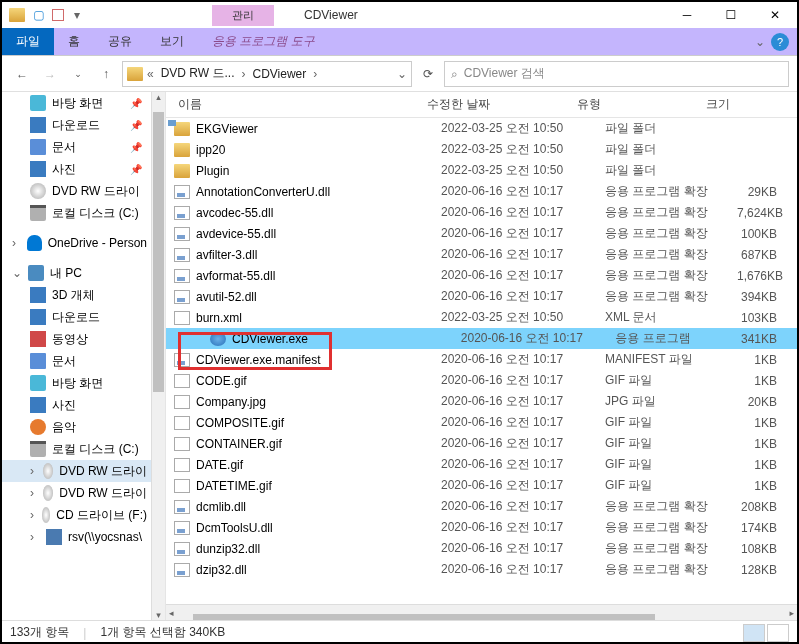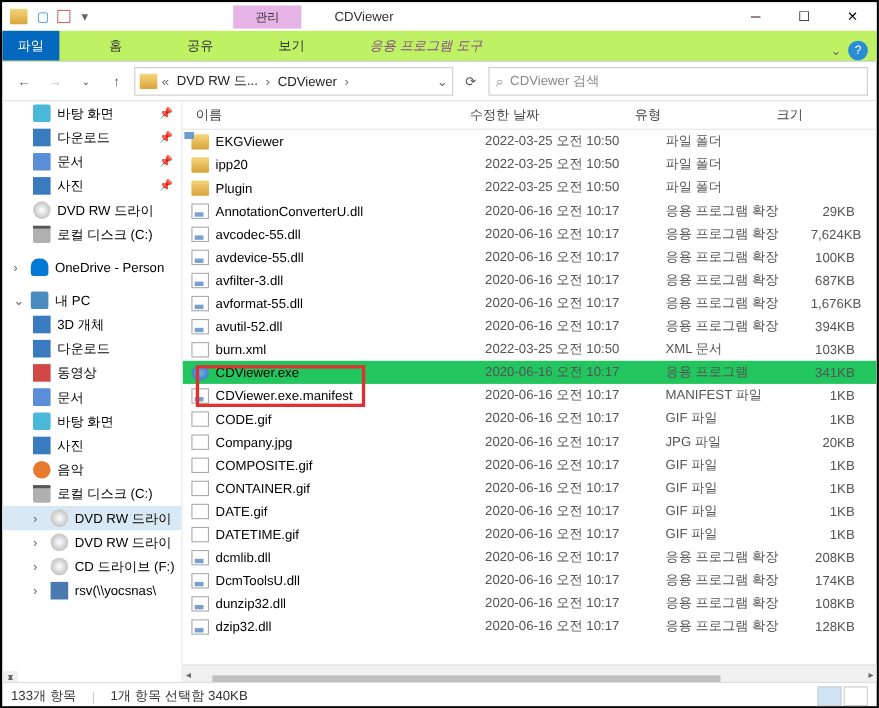--- a/index.html
+++ b/index.html
@@ -6,21 +6,21 @@
 body { background: #fff; width: 799px; height: 644px; border: 2px solid #000; overflow: hidden; position: relative; }
 
 .titlebar { height: 26px; display: flex; align-items: center; background: #fff; }
 .qat { display: flex; gap: 4px; align-items: center; padding: 0 6px; }
 .qat-icon { width: 18px; height: 18px; display: flex; align-items: center; justify-content: center; }
 .ctx-tab { background: #e6b3e6; color: #333; padding: 3px 20px; margin-left: 120px; font-size: 11px; }
 .title-text { margin-left: 30px; color: #333; }
 .win-controls { margin-left: auto; display: flex; }
 .win-btn { width: 44px; height: 26px; display: flex; align-items: center; justify-content: center; }
 
-.ribbon { height: 28px; display: flex; align-items: flex-end; border-bottom: 1px solid #ccc; background: #bef264; gap: 31px; }
+.ribbon { height: 28px; display: flex; align-items: center; border-bottom: 1px solid #ccc; background: #c4b5fd; }
 .ribbon-tab { padding: 5px 14px; color: #333; font-size: 12px; }
 .ribbon-tab.file { background: #0468bf; color: #fff; }
 .ribbon-tab.ctx { color: #8a4a8a; font-style: italic; }
 .ribbon-help { margin-left: auto; display: flex; align-items: center; gap: 6px; padding-right: 8px; }
 .help-circle { width: 18px; height: 18px; border-radius: 50%; background: #2b8cd6; color: #fff; display: flex; align-items: center; justify-content: center; font-size: 11px; }
 
 .addr { height: 36px; display: flex; align-items: center; gap: 4px; padding: 4px 8px; border-bottom: 1px solid #e0e0e0; }
 .addr-btn { width: 24px; height: 24px; display: flex; align-items: center; justify-content: center; color: #555; }
 .addr-btn.disabled { color: #bbb; }
 .addr-bar { flex: 0 0 290px; height: 26px; border: 1px solid #ccc; display: flex; align-items: center; padding: 0 4px; gap: 4px; }
@@ -57,21 +57,21 @@
 .content { flex: 1; display: flex; flex-direction: column; overflow: hidden; }
 .headers { display: flex; height: 26px; border-bottom: 1px solid #e5e5e5; align-items: center; }
 .col { padding: 4px 6px; color: #444; font-size: 12px; }
 .col-name { width: 255px; padding-left: 12px; }
 .col-date { width: 150px; }
 .col-type { width: 124px; }
 .col-size { width: 60px; text-align: center; padding-right: 20px; }
 
 .list { flex: 1; overflow: hidden; position: relative; }
 .row { display: flex; align-items: center; height: 21px; gap: 14px; }
-.row.sel { background: #22c55e; }
+.row.sel { background: #7dd3fc; padding-left: 36px; }
 .row .cell-name { width: 255px; display: flex; align-items: center; gap: 6px; padding-left: 8px; }
 .row .cell-date { width: 150px; color: #555; padding-left: 6px; }
 .row .cell-type { width: 124px; color: #555; padding-left: 6px; white-space: nowrap; overflow: hidden; }
 .row .cell-size { width: 60px; text-align: right; color: #555; padding-right: 20px; }
 .fic { width: 16px; height: 14px; display: inline-block; }
 .fic-folder { background: linear-gradient(#f5d67b,#d9a33a); border-radius: 1px; }
 .fic-dll { background: #fff; border: 1px solid #aaa; position: relative; }
 .fic-dll::after { content: ''; position: absolute; bottom: 1px; left: 2px; width: 8px; height: 4px; background: #7aa0d0; }
 .fic-exe { background: radial-gradient(#6ab0e8,#2870b8); border-radius: 50%; }
 .fic-xml { background: #fff; border: 1px solid #aaa; }
@@ -138,21 +138,21 @@
   </div>
   <div class="addr-btn">⟳</div>
   <div class="search-box">
     <span>⌕</span>
     <span>CDViewer 검색</span>
   </div>
 </div>
 
 <div class="body-area">
 
-  <div class="nav" style="display:flex;flex-direction:column">
+  <div class="nav" style="display:flex;flex-direction:row">
     <div class="nav-scroll" style="flex:1" id="nav-list">
         <div class="nav-item">
           <span class="ic ic-desk"></span>
           <span>바탕 화면</span>
           <span class="pin" style="margin-left:auto;margin-right:4px">📌</span>
         </div>
         <div class="nav-item">
           <span class="ic ic-dl"></span>
           <span>다운로드</span>
           <span class="pin" style="margin-left:auto;margin-right:4px">📌</span>

